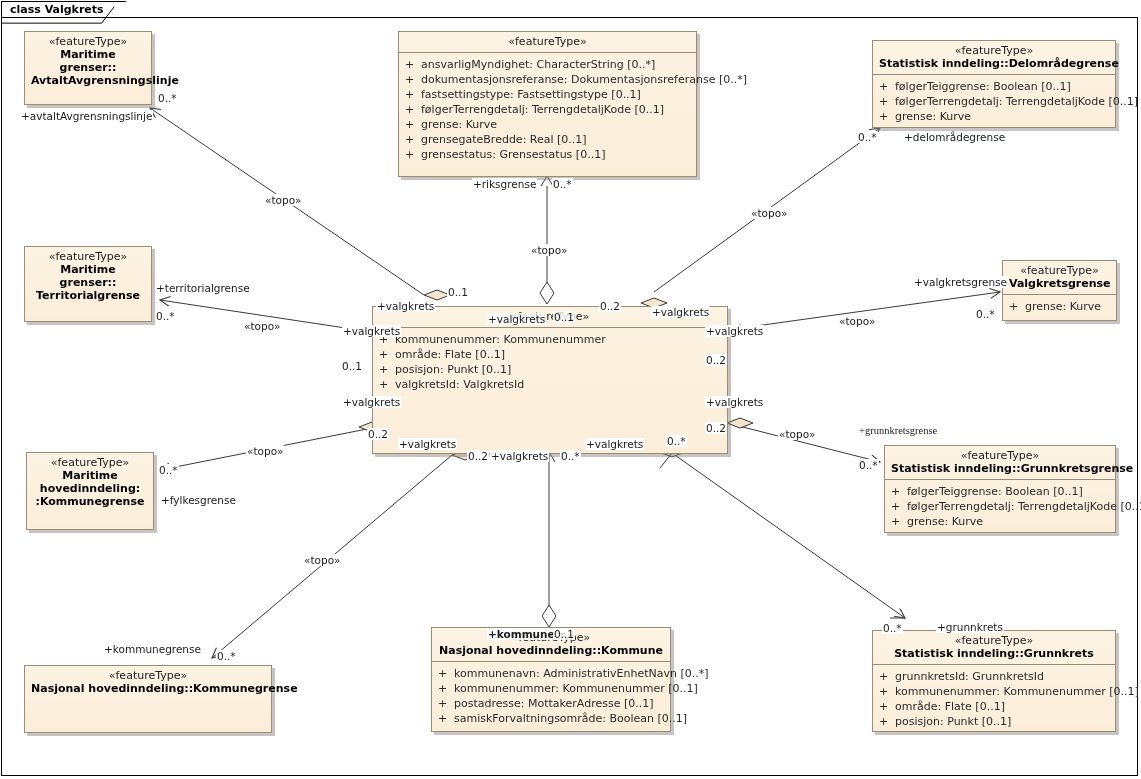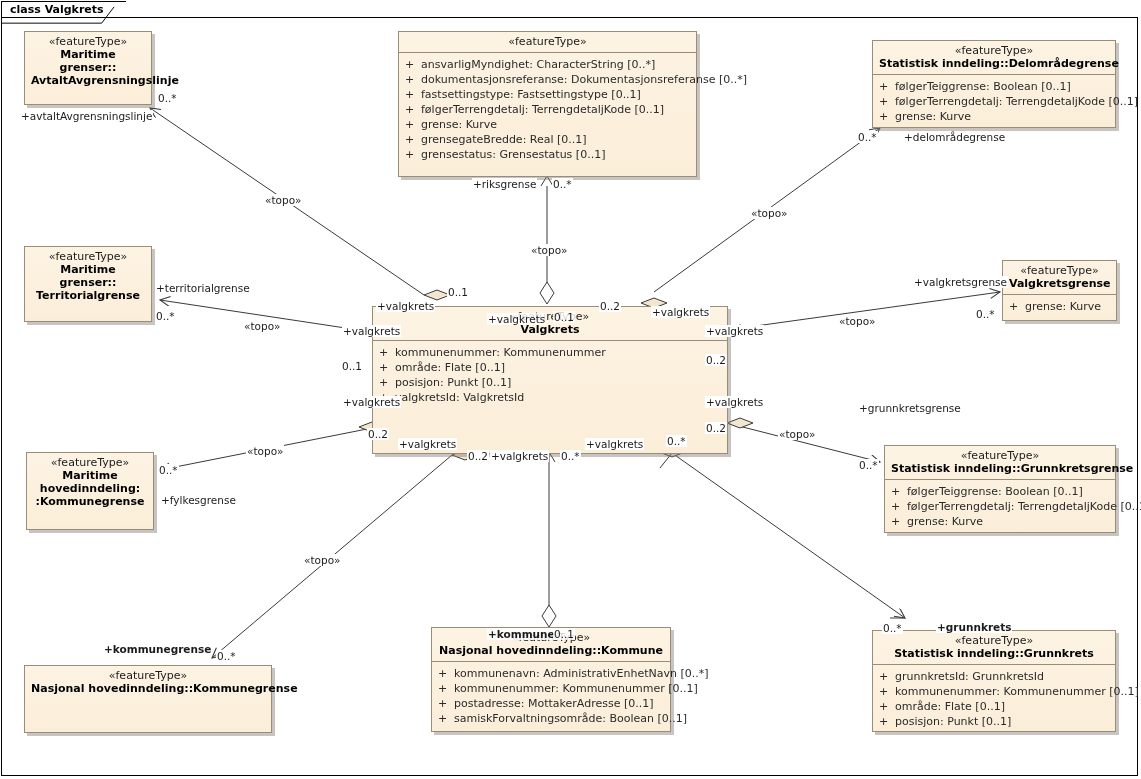--- a/index.html
+++ b/index.html
@@ -274,21 +274,20 @@
       <div class="uml-attr">
           <span class="vis">+</span>
           <span class="sig">grense: Kurve</span>
         </div>
     </div>
   </div>
 
   <div class="uml-class" style="left:372px; top:306px; width:356px; height:148px;">
     <div class="uml-head">
       <div class="uml-stereotype">«featureType»</div>
-      <div class="uml-name">Valgkrets</div>
     </div>
     <div class="uml-divider"></div>
     <div class="uml-attrs">
       <div class="uml-attr">
           <span class="vis">+</span>
           <span class="sig">kommunenummer: Kommunenummer</span>
         </div>
       <div class="uml-attr">
           <span class="vis">+</span>
           <span class="sig">område: Flate [0..1]</span>
@@ -416,41 +415,41 @@
   <div class="wire-label stereo" style="left:243px; top:320px;">«topo»</div>
   <div class="wire-label" style="left:342px; top:325px;">+valgkrets</div>
   <div class="wire-label mult" style="left:341px; top:360px;">0..1</div>
 
   <div class="wire-label" style="left:913px; top:276px;">+valgkretsgrense</div>
   <div class="wire-label mult" style="left:975px; top:308px;">0..*</div>
   <div class="wire-label stereo" style="left:838px; top:315px;">«topo»</div>
   <div class="wire-label" style="left:705px; top:325px;">+valgkrets</div>
   <div class="wire-label mult" style="left:705px; top:354px;">0..2</div>
 
-  <div class="wire-label" style="left:858px; top:402px;">+grunnkretsgrense</div>
+  <div class="wire-label" style="left:858px; top:425px;font-family:Liberation Serif, serif;">+grunnkretsgrense</div>
   <div class="wire-label mult" style="left:858px; top:459px;">0..*</div>
   <div class="wire-label stereo" style="left:778px; top:428px;">«topo»</div>
   <div class="wire-label" style="left:705px; top:396px;">+valgkrets</div>
   <div class="wire-label mult" style="left:705px; top:422px;">0..2</div>
 
   <div class="wire-label mult" style="left:158px; top:464px;">0..*</div>
   <div class="wire-label" style="left:160px; top:494px;">+fylkesgrense</div>
   <div class="wire-label stereo" style="left:246px; top:445px;">«topo»</div>
   <div class="wire-label" style="left:342px; top:396px;">+valgkrets</div>
   <div class="wire-label mult" style="left:367px; top:428px;">0..2</div>
 
-  <div class="wire-label" style="left:103px; top:643px;font-weight:bold;">+kommunegrense</div>
+  <div class="wire-label" style="left:103px; top:643px;">+kommunegrense</div>
   <div class="wire-label mult" style="left:216px; top:650px;">0..*</div>
   <div class="wire-label stereo" style="left:303px; top:554px;">«topo»</div>
   <div class="wire-label" style="left:398px; top:438px;">+valgkrets</div>
   <div class="wire-label mult" style="left:467px; top:450px;">0..2</div>
 
   <div class="wire-label overlay" style="left:487px; top:628px;font-weight:bold;">+kommune</div>
   <div class="wire-label overlay" style="left:553px; top:628px;">0..1</div>
   <div class="wire-label" style="left:490px; top:450px;">+valgkrets</div>
   <div class="wire-label mult" style="left:560px; top:450px;">0..*</div>
 
   <div class="wire-label" style="left:585px; top:438px;">+valgkrets</div>
   <div class="wire-label mult" style="left:666px; top:435px;">0..*</div>
   <div class="wire-label mult" style="left:882px; top:622px;">0..*</div>
-  <div class="wire-label" style="left:936px; top:621px;font-weight:bold;">+grunnkrets</div>
+  <div class="wire-label" style="left:936px; top:621px;">+grunnkrets</div>
 
 </div>
 
 </body></html>

